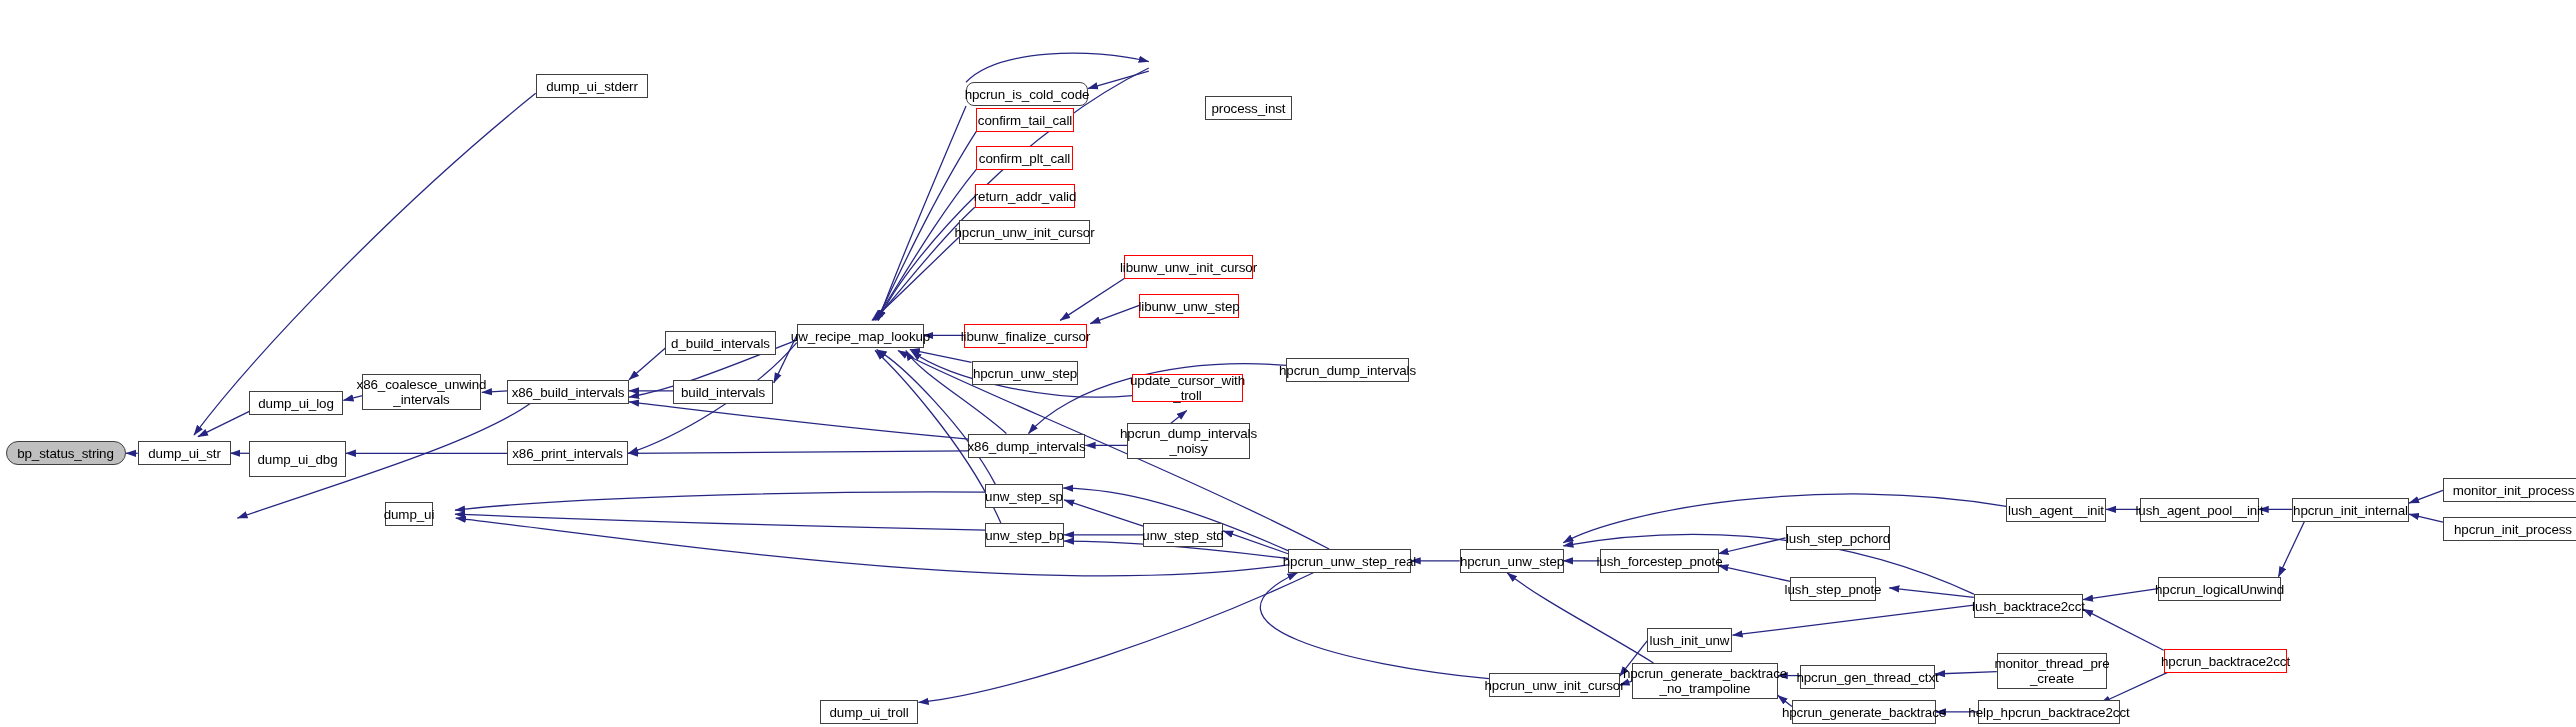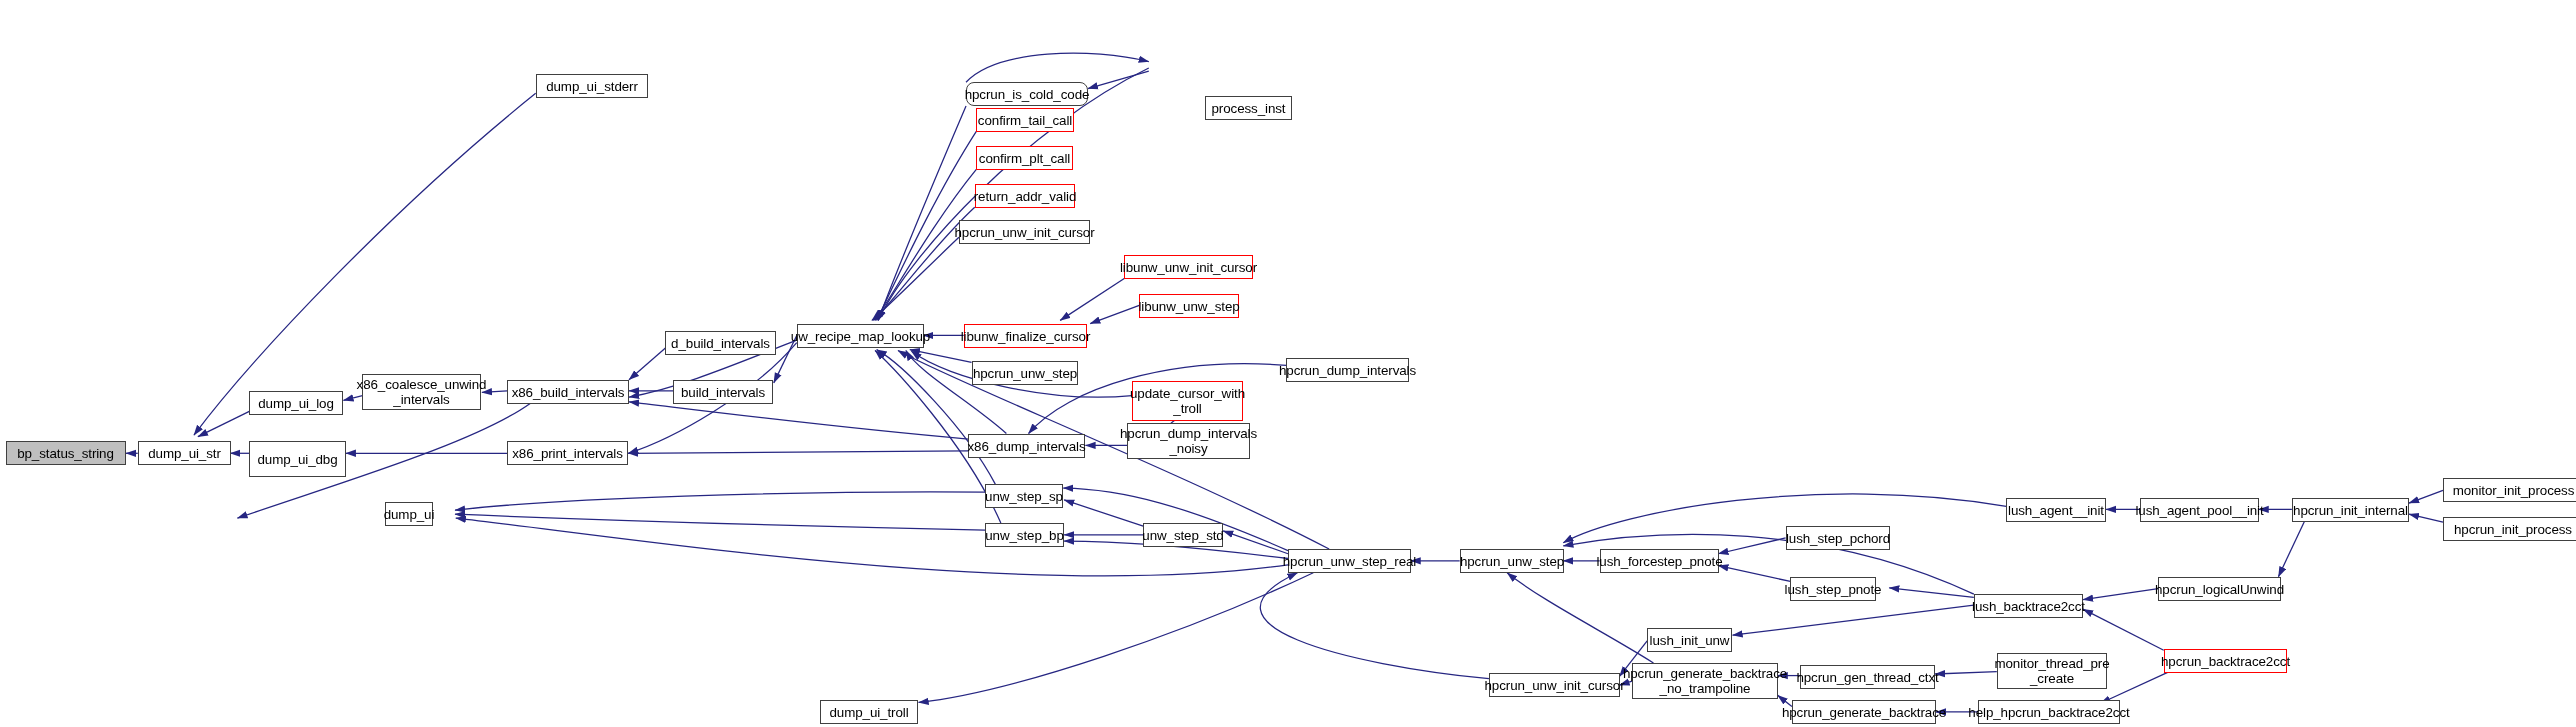--- a/index.html
+++ b/index.html
@@ -124,21 +124,21 @@
         <path d="M 2728,744 L 2633,758" fill="none" stroke="#262682" stroke-width="1.6" marker-end="url(#arrow)"></path>
         <path d="M 2920,644 L 2880,729" fill="none" stroke="#262682" stroke-width="1.6" marker-end="url(#arrow)"></path>
         <path d="M 2897,644 L 2855,644" fill="none" stroke="#262682" stroke-width="1.6" marker-end="url(#arrow)"></path>
         <path d="M 2705,644 L 2662,644" fill="none" stroke="#262682" stroke-width="1.6" marker-end="url(#arrow)"></path>
         <path d="M 2536,640 C 2300,600 2050,645 1976,686" fill="none" stroke="#262682" stroke-width="1.6" marker-end="url(#arrow)"></path>
         <path d="M 3088,620 L 3045,636" fill="none" stroke="#262682" stroke-width="1.6" marker-end="url(#arrow)"></path>
         <path d="M 3088,660 L 3045,650" fill="none" stroke="#262682" stroke-width="1.6" marker-end="url(#arrow)"></path>
       </g>
   </svg>
   <div id="nodes">
-      <div class="node focus" style="left: 5.5px; top: 441px; width: 120px; height: 24px;">bp_status_string</div>
+      <div class="node focus" style="left: 5.5px; top: 441px; width: 120px; height: 24px; border-radius: 12px;">bp_status_string</div>
       <div class="node" style="left: 138px; top: 441px; width: 93px; height: 24px;">dump_ui_str</div>
       <div class="node" style="left: 249px; top: 391px; width: 94px; height: 24px;">dump_ui_log</div>
       <div class="node" style="left: 249px; top: 441px; width: 97px; height: 36px;">dump_ui_dbg</div>
       <div class="node" style="left: 385px; top: 502px; width: 48px; height: 24px;">dump_ui</div>
       <div class="node" style="left: 820px; top: 700px; width: 98px; height: 24px;">dump_ui_troll</div>
       <div class="node" style="left: 536px; top: 74px; width: 112px; height: 24px;">dump_ui_stderr</div>
       <div class="node" style="left: 362px; top: 374px; width: 119px; height: 36px;">x86_coalesce_unwind
 _intervals</div>
       <div class="node" style="left: 507px; top: 380px; width: 122px; height: 24px;">x86_build_intervals</div>
       <div class="node" style="left: 507px; top: 441px; width: 121px; height: 24px;">x86_print_intervals</div>
@@ -148,21 +148,21 @@
       <div class="node" style="left: 1205px; top: 56px; width: 87px; height: 24px; margin-top: 40px;">process_inst</div>
       <div class="node" style="left: 966px; top: 82px; width: 122px; height: 24px; border-radius: 8px;">hpcrun_is_cold_code</div>
       <div class="node red" style="left: 976px; top: 108px; width: 98px; height: 24px;">confirm_tail_call</div>
       <div class="node red" style="left: 976px; top: 146px; width: 97px; height: 24px;">confirm_plt_call</div>
       <div class="node red" style="left: 975px; top: 184px; width: 100px; height: 24px;">return_addr_valid</div>
       <div class="node" style="left: 959px; top: 220px; width: 131px; height: 24px;">hpcrun_unw_init_cursor</div>
       <div class="node red" style="left: 1124px; top: 255px; width: 129px; height: 24px;">libunw_unw_init_cursor</div>
       <div class="node red" style="left: 1139px; top: 294px; width: 100px; height: 24px;">libunw_unw_step</div>
       <div class="node red" style="left: 964px; top: 324px; width: 123px; height: 24px;">libunw_finalize_cursor</div>
       <div class="node" style="left: 972px; top: 361px; width: 106px; height: 24px;">hpcrun_unw_step</div>
-      <div class="node red" style="left: 1132px; top: 374px; width: 111px; height: 40px; margin-top: 7px;">update_cursor_with
+      <div class="node red" style="left: 1132px; top: 374px; width: 111px; height: 28px;">update_cursor_with
 _troll</div>
       <div class="node" style="left: 1286px; top: 358px; width: 123px; height: 24px;">hpcrun_dump_intervals</div>
       <div class="node" style="left: 968px; top: 434px; width: 117px; height: 24px;">x86_dump_intervals</div>
       <div class="node" style="left: 1127px; top: 423px; width: 123px; height: 36px;">hpcrun_dump_intervals
 _noisy</div>
       <div class="node" style="left: 985px; top: 484px; width: 78px; height: 24px;">unw_step_sp</div>
       <div class="node" style="left: 985px; top: 523px; width: 79px; height: 24px;">unw_step_bp</div>
       <div class="node" style="left: 1143px; top: 523px; width: 80px; height: 24px;">unw_step_std</div>
       <div class="node" style="left: 1288px; top: 549px; width: 123px; height: 24px;">hpcrun_unw_step_real</div>
       <div class="node" style="left: 1460px; top: 549px; width: 104px; height: 24px;">hpcrun_unw_step</div>

